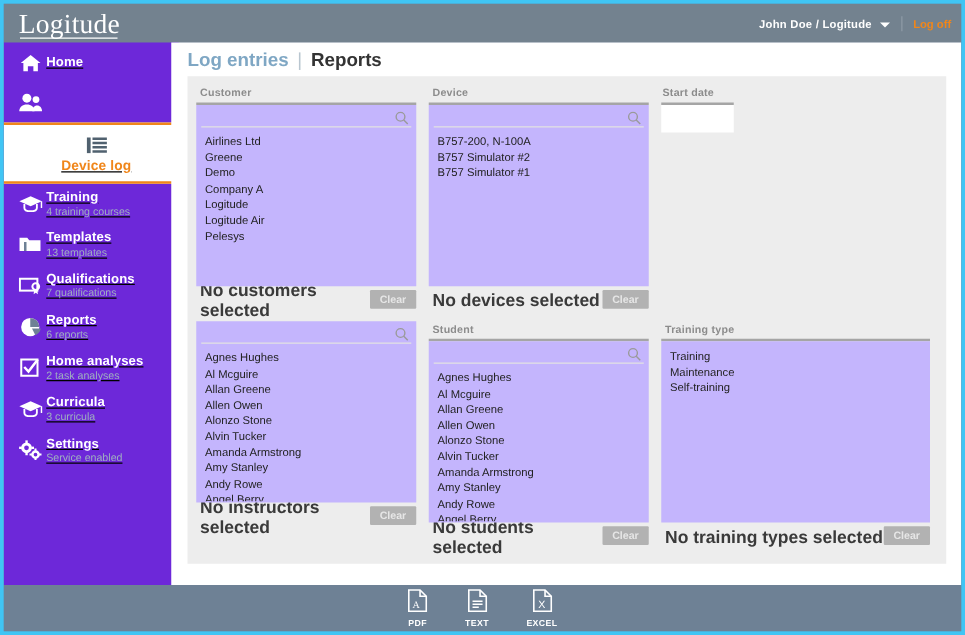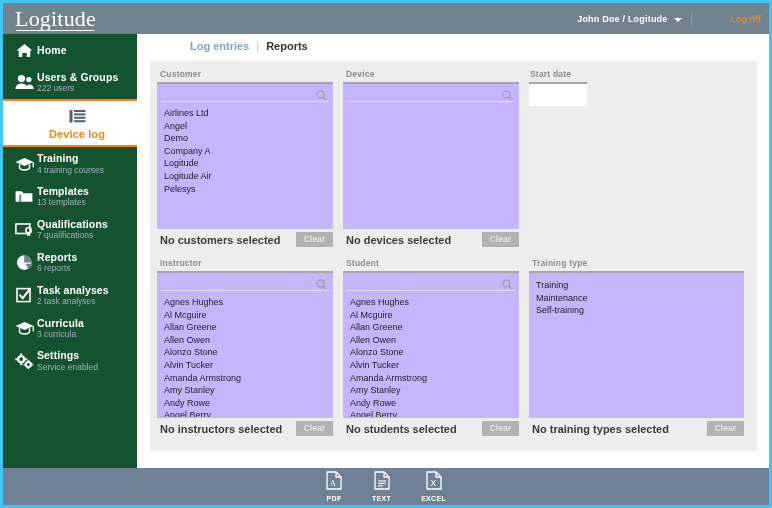--- a/index.html
+++ b/index.html
@@ -40,27 +40,28 @@
   }
   #user-name { letter-spacing: 0.2px; }
   .caret-down {
     width: 0; height: 0;
     border-left: 4px solid transparent;
     border-right: 4px solid transparent;
     border-top: 4px solid #ffffff;
     margin-top: 2px;
   }
   .vdiv { width: 1px; height: 12px; background: #8e9aa6; margin: 0 3px; }
-  #logoff { color: #f0861a; font-size: 9px; font-weight: bold; margin-left: 30px; }
+  #logoff { color: #f0861a; font-size: 9px; font-weight: bold; }
 
   
   #sidebar {
     position: absolute; left: 0; top: 31px;
     width: 140px; height: 434px;
-    background: #14532d;
+    background: #6d28d9;
+    text-decoration: underline;
   }
   .nav-item {
     position: relative;
     display: flex; align-items: center;
     padding: 5px 0 5px 8px;
     min-height: 31px;
   }
   .nav-item .ico {
     width: 26px; min-width: 26px; height: 22px;
     display: flex; align-items: center; justify-content: center;
@@ -80,21 +81,21 @@
 
   
   #content {
     position: absolute; left: 134px; top: 31px;
     width: 632px; height: 434px;
     background: #ffffff;
   }
   #tabs {
     position: absolute; left: 13px; top: 6px;
     display: flex; align-items: center; gap: 7px;
-    font-size: 11px; font-weight: bold; margin-left: 40px;
+    font-size: 15px; font-weight: bold;
   }
   #tab-log { color: #7fa7c4; }
   .tabsep { color: #b9c6d0; font-weight: normal; }
   #tab-reports { color: #333333; }
 
   #panel-area {
     position: absolute; left: 13px; top: 27px;
     width: 607px; height: 390px;
     background: #ededed;
     padding: 7px;
@@ -139,21 +140,21 @@
     font-size: 9px; color: #222222;
     line-height: 12.6px;
     white-space: nowrap;
   }
   .panel-foot {
     height: 17px; display: flex; align-items: center;
     justify-content: space-between;
     padding-left: 3px;
     margin-top: 2px;
   }
-  .foot-label { font-size: 11px; color: #3a3a3a; font-weight: bold; }
+  .foot-label { font-size: 14px; color: #3a3a3a; font-weight: bold; }
   .clear-btn {
     background: #b2b2b2; color: #e6e6e6;
     font-size: 8.5px; font-weight: bold;
     padding: 2px 8px 3px 8px;
     border: none; border-radius: 1px;
     font-family: "Liberation Sans", sans-serif;
   }
 
   
   .date-panel { width: 215px; }
@@ -220,24 +221,20 @@
 
     <div class="nav-item">
       <span class="ico">
         <svg width="19" height="16" viewBox="0 0 19 16">
             <circle cx="6.5" cy="4.5" r="3.6" fill="currentColor"></circle>
             <path fill="currentColor" d="M0.4 15c0-3.4 2.7-5.5 6.1-5.5s6.1 2.1 6.1 5.5z"></path>
             <circle cx="13.8" cy="5.6" r="2.7" fill="currentColor"></circle>
             <path fill="currentColor" d="M10.8 15c0-2.7 1.6-4.6 3.9-4.6 2.3 0 3.9 1.9 3.9 4.6z"></path>
           </svg>
       </span>
-      <span class="nav-text">
-        <span class="nav-title">Users &amp; Groups</span>
-        <span class="nav-sub">222 users</span>
-      </span>
     </div>
 
     <div class="nav-item active">
       <span class="ico">
         <svg width="17" height="15" viewBox="0 0 17 15">
             <rect x="0.5" y="1" width="3" height="12.5" fill="currentColor"></rect>
             <rect x="5" y="1" width="11.5" height="2" fill="currentColor"></rect>
             <rect x="5" y="4.4" width="11.5" height="2" fill="currentColor"></rect>
             <rect x="5" y="7.8" width="11.5" height="2" fill="currentColor"></rect>
             <rect x="5" y="11.2" width="11.5" height="2" fill="currentColor"></rect>
@@ -305,21 +302,21 @@
     </div>
 
     <div class="nav-item">
       <span class="ico">
         <svg width="16" height="16" viewBox="0 0 16 16">
             <rect x="1" y="1.6" width="13" height="13" fill="none" stroke="currentColor" stroke-width="1.6"></rect>
             <path fill="none" stroke="currentColor" stroke-width="2" d="M3.4 7.6 6.8 11.2 14.2 1.6"></path>
           </svg>
       </span>
       <span class="nav-text">
-        <span class="nav-title">Task analyses</span>
+        <span class="nav-title">Home analyses</span>
         <span class="nav-sub">2 task analyses</span>
       </span>
     </div>
 
     <div class="nav-item">
       <span class="ico">
         <svg width="19" height="14" viewBox="0 0 19 14">
             <path fill="currentColor" d="M9.5 1 0.5 5l9 4 9-4z"></path>
             <path fill="none" stroke="currentColor" stroke-width="1.5" d="M4.5 7.2v3.1c0 1.6 2.2 2.6 5 2.6s5-1 5-2.6V7.2"></path>
             <rect x="17.6" y="5" width="1.3" height="5.4" fill="currentColor"></rect>
@@ -377,21 +374,21 @@
               <input class="search-input" type="text" placeholder="" style="">
               <span class="search-icon">
                 <svg width="11" height="11" viewBox="0 0 11 11">
                     <circle cx="4.4" cy="4.4" r="3.5" fill="none" stroke="currentColor" stroke-width="1.1"></circle>
                     <line x1="7" y1="7" x2="10.2" y2="10.2" stroke="currentColor" stroke-width="1.1"></line>
                   </svg>
               </span>
             </div>
             <div class="list">
               <div class="list-item">Airlines Ltd</div>
-              <div class="list-item">Angel</div>
+              <div class="list-item">Greene</div>
               <div class="list-item">Demo</div>
               <div class="list-item">Company A</div>
               <div class="list-item">Logitude</div>
               <div class="list-item">Logitude Air</div>
               <div class="list-item">Pelesys</div>
             </div>
           </div>
           <div class="panel-foot">
             <span class="foot-label">No customers selected</span>
             <button class="clear-btn">Clear</button>
@@ -403,20 +400,25 @@
           <div class="panel-body">
             <div class="search-row">
               <input class="search-input" type="text" placeholder="" style="">
               <span class="search-icon">
                 <svg width="11" height="11" viewBox="0 0 11 11">
                     <circle cx="4.4" cy="4.4" r="3.5" fill="none" stroke="currentColor" stroke-width="1.1"></circle>
                     <line x1="7" y1="7" x2="10.2" y2="10.2" stroke="currentColor" stroke-width="1.1"></line>
                   </svg>
               </span>
             </div>
+            <div class="list">
+              <div class="list-item">B757-200, N-100A</div>
+              <div class="list-item">B757 Simulator #2</div>
+              <div class="list-item">B757 Simulator #1</div>
+            </div>
           </div>
           <div class="panel-foot">
             <span class="foot-label">No devices selected</span>
             <button class="clear-btn">Clear</button>
           </div>
         </div>
 
         <div class="date-panel">
           <div class="date-fields">
             <div class="date-field">
@@ -424,21 +426,20 @@
               <input class="date-input" type="text" value="" style="">
             </div>
           </div>
         </div>
 
       </div>
 
       <div class="prow">
 
         <div class="panel">
-          <div class="panel-head">Instructor</div>
           <div class="panel-body">
             <div class="search-row">
               <input class="search-input" type="text" placeholder="" style="">
               <span class="search-icon">
                 <svg width="11" height="11" viewBox="0 0 11 11">
                     <circle cx="4.4" cy="4.4" r="3.5" fill="none" stroke="currentColor" stroke-width="1.1"></circle>
                     <line x1="7" y1="7" x2="10.2" y2="10.2" stroke="currentColor" stroke-width="1.1"></line>
                   </svg>
               </span>
             </div>

